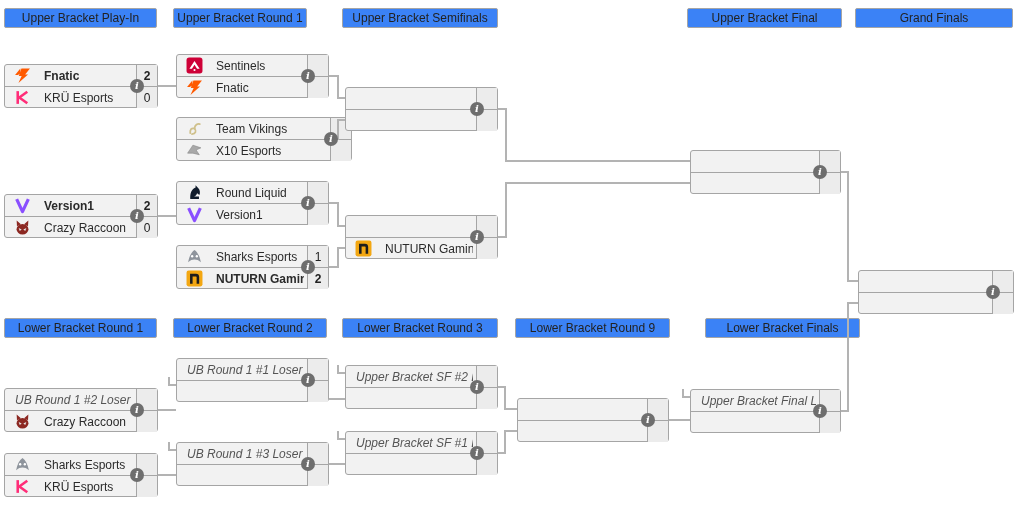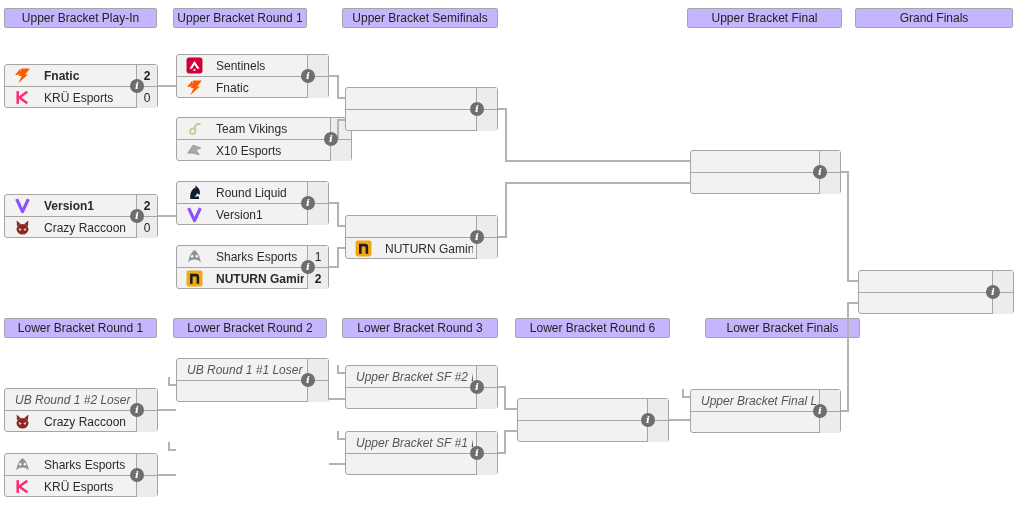--- a/index.html
+++ b/index.html
@@ -1,19 +1,19 @@
 <!DOCTYPE html>
 <html><head>
 <meta charset="utf-8">
 <style>
   html,body{margin:0;padding:0;background:#fff;}
   body{font-family:"Liberation Sans",sans-serif;font-size:12px;color:#333;}
   .bracket{position:relative;width:1018px;height:505px;background:#fff;overflow:hidden;}
 
-  .hdr{position:absolute;height:20px;background:#c4b5fd;border:1px solid #a5a5a5;border-radius:2px;
+  .hdr{position:absolute;height:20px;background:#3b82f6;border:1px solid #a5a5a5;border-radius:2px;
        box-sizing:border-box;display:flex;align-items:center;justify-content:center;
        font-size:12px;color:#222;white-space:nowrap;}
 
   .match{position:absolute;height:44px;background:#f2f2f2;border:1px solid #a5a5a5;border-radius:3px;
          box-sizing:border-box;}
   .slot{height:21px;display:flex;align-items:center;position:relative;}
   .slot.top{border-bottom:1px solid #a5a5a5;}
   .tlogo{width:17px;height:17px;margin:0 13px 0 9px;flex:0 0 17px;display:flex;align-items:center;}
   .tlogo svg{width:17px;height:17px;display:block;}
   .tname{flex:1;overflow:hidden;white-space:nowrap;margin-right:24px;color:#2b2b2b;}
@@ -38,21 +38,21 @@
 
   <div class="hdr" style="left:4px;top:8px;width:153px">Upper Bracket Play-In</div>
   <div class="hdr" style="left:173px;top:8px;width:134px">Upper Bracket Round 1</div>
   <div class="hdr" style="left:342px;top:8px;width:156px">Upper Bracket Semifinals</div>
   <div class="hdr" style="left:687px;top:8px;width:155px">Upper Bracket Final</div>
   <div class="hdr" style="left:855px;top:8px;width:158px">Grand Finals</div>
 
   <div class="hdr" style="left:4px;top:318px;width:153px">Lower Bracket Round 1</div>
   <div class="hdr" style="left:173px;top:318px;width:154px">Lower Bracket Round 2</div>
   <div class="hdr" style="left:342px;top:318px;width:156px">Lower Bracket Round 3</div>
-  <div class="hdr" style="left:515px;top:318px;width:155px">Lower Bracket Round 6</div>
+  <div class="hdr" style="left:515px;top:318px;width:155px">Lower Bracket Round 9</div>
   <div class="hdr" style="left:705px;top:318px;width:155px">Lower Bracket Finals</div>
 
   <div class="match" style="left:4px;top:64px;width:154px">
       <div class="slot top win">
         <span class="tlogo">
           <svg viewBox="0 0 16 16" xmlns="http://www.w3.org/2000/svg">
             <path fill="#ff5a00" d="M1 7.5 L6 1.5 L6 6 L3.5 7.5 Z"></path>
             <path fill="#ff5a00" d="M7 1.5 L15 1.5 L10.5 7 L13.2 7 L4.2 15 L7.2 8.5 L4.5 8.5 Z"></path>
           </svg>
         </span>
@@ -284,20 +284,32 @@
           </svg>
         </span>
         <span class="tname">KRÜ Esports</span>
         <span class="tscore"></span>
       </div>
       <div class="info"></div>
     </div>
   <div class="match" style="left:176px;top:358px;width:153px">
       <div class="slot top ph">
         <span class="tname">UB Round 1 #1 Loser</span>
+        <span class="tscore"></span>
+      </div>
+      <div class="slot bottom">
+        <span class="tlogo"></span>
+        <span class="tname"></span>
+        <span class="tscore"></span>
+      </div>
+      <div class="info"></div>
+    </div>
+  <div class="match" style="left:176px;top:442px;width:153px">
+      <div class="slot top ph">
+        <span class="tname">UB Round 1 #3 Loser</span>
         <span class="tscore"></span>
       </div>
       <div class="slot bottom">
         <span class="tlogo"></span>
         <span class="tname"></span>
         <span class="tscore"></span>
       </div>
       <div class="info"></div>
     </div>
   <div class="match" style="left:345px;top:365px;width:153px">

